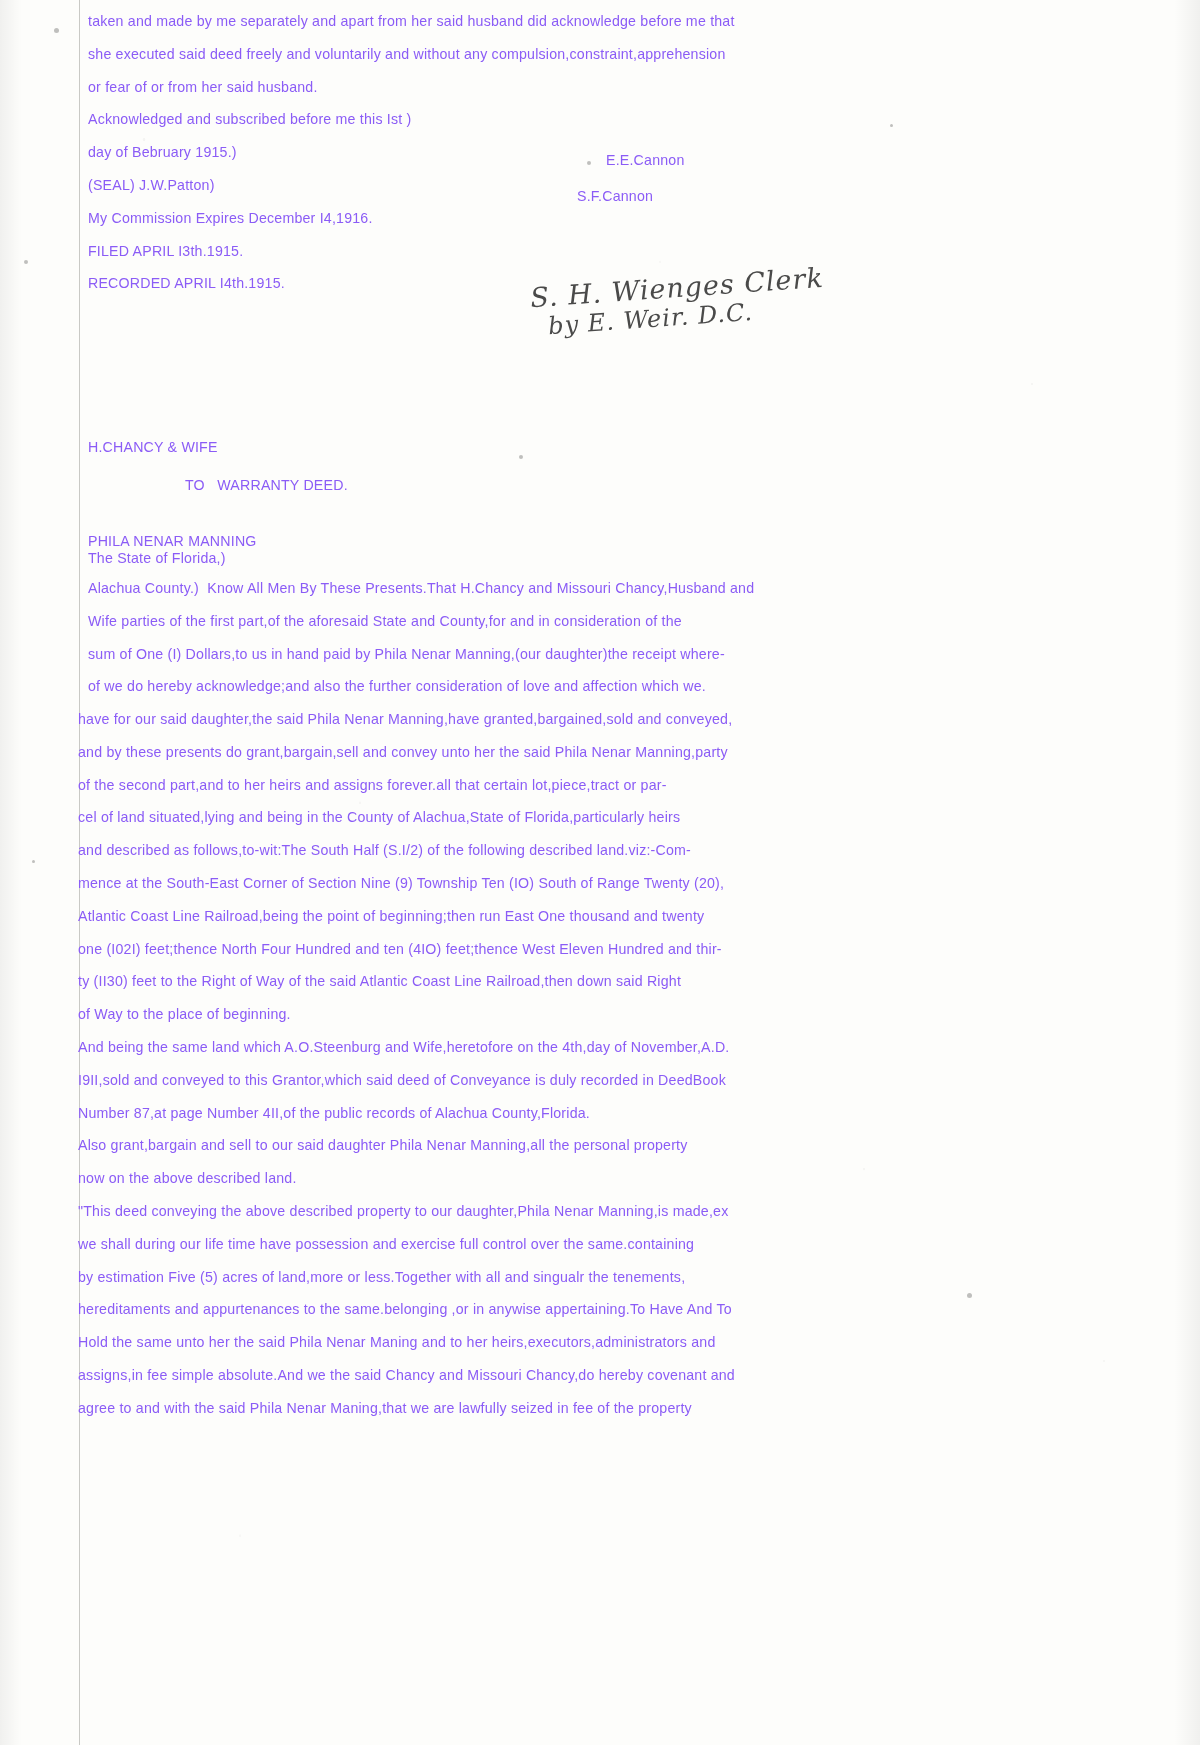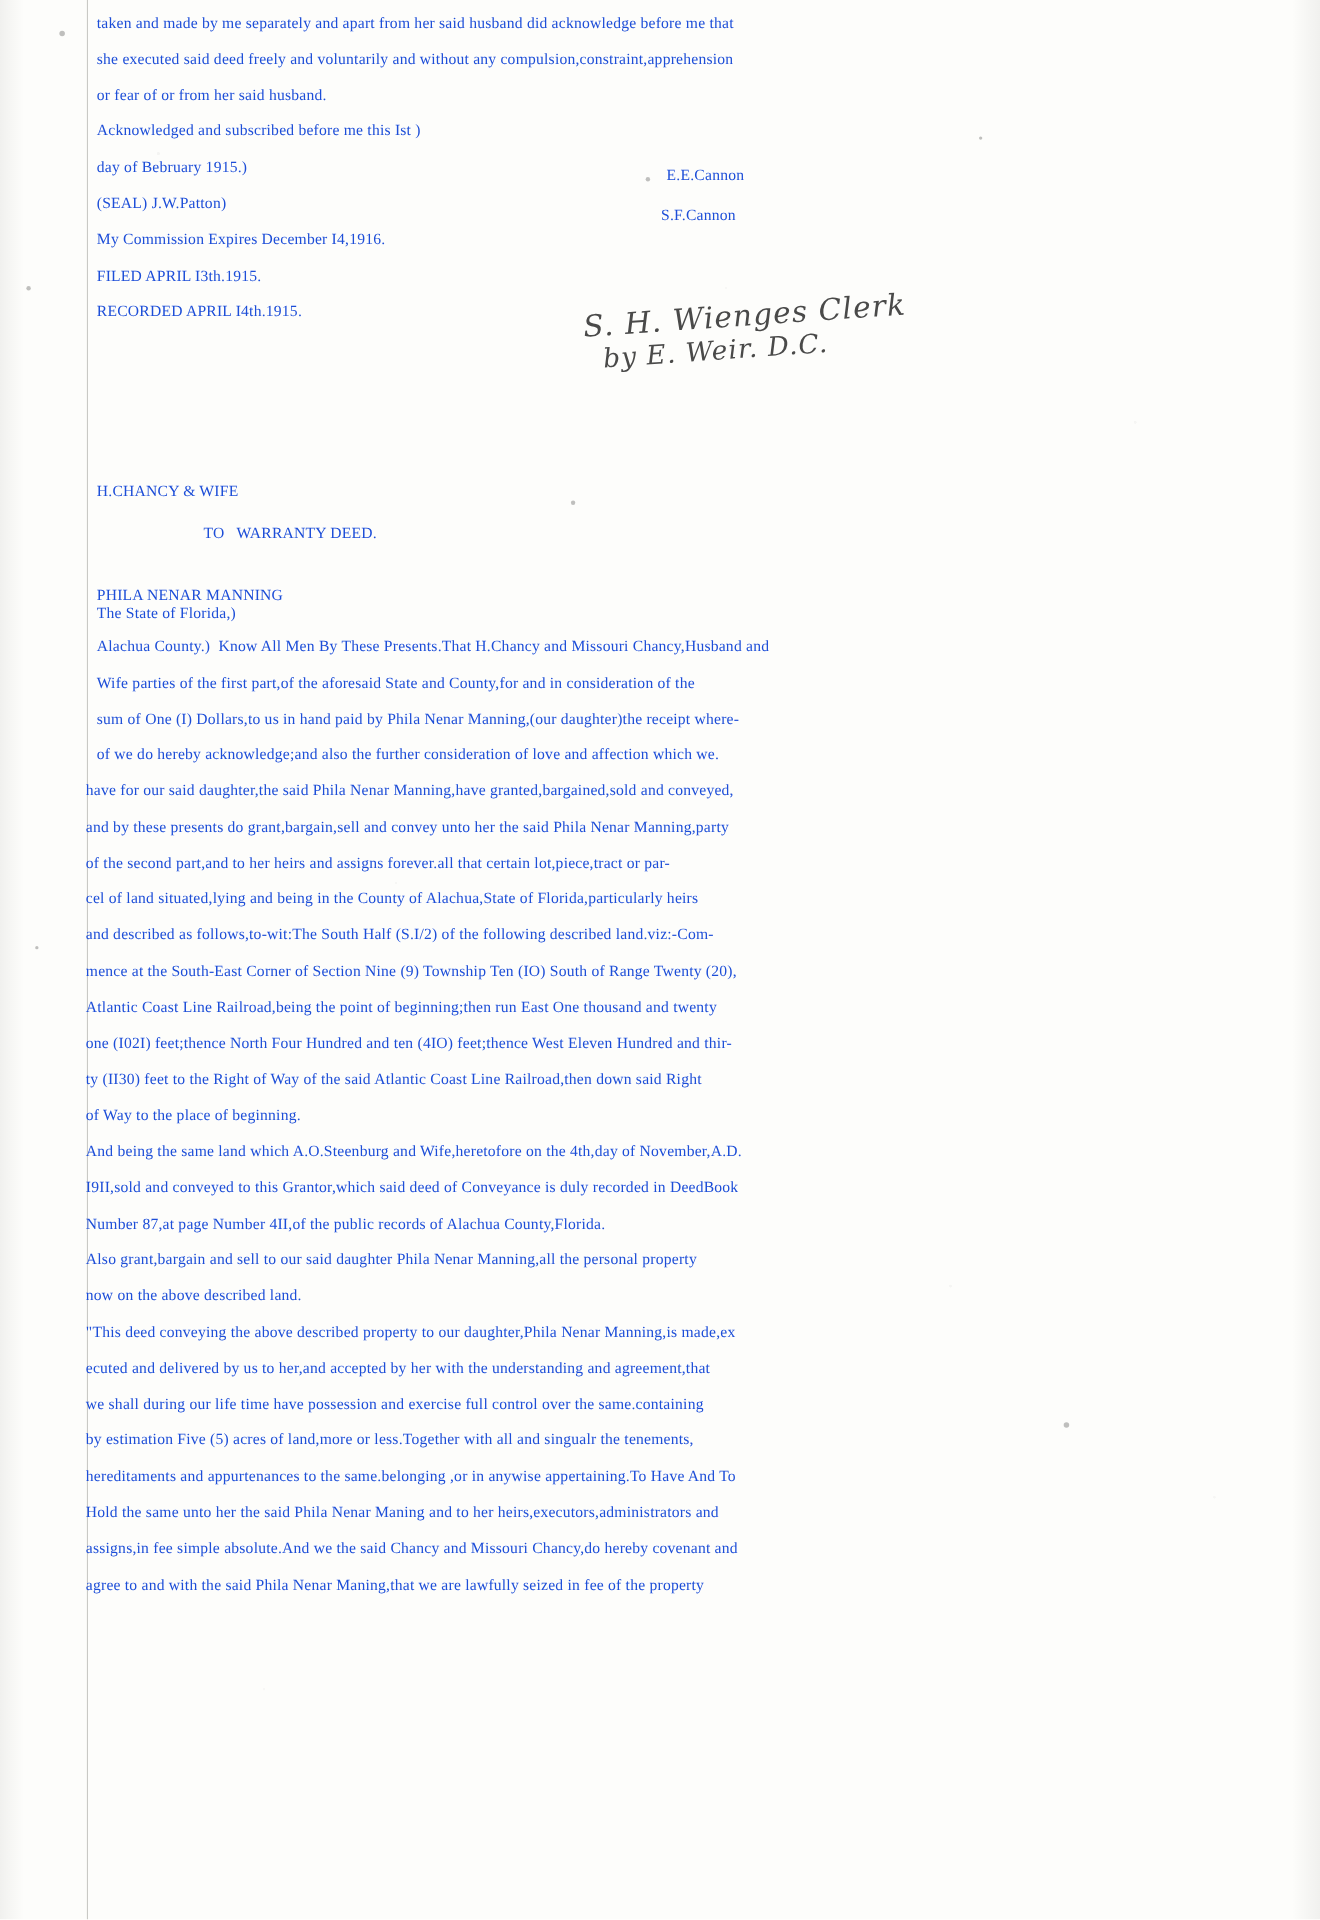--- a/index.html
+++ b/index.html
@@ -61,24 +61,24 @@
   .left-shade {
     position: absolute;
     left: 0; top: 0;
     width: 22px; height: 1745px;
     background: linear-gradient(to left, rgba(0,0,0,0.00), rgba(0,0,0,0.05));
     pointer-events: none;
   }
 
   .typed {
     position: absolute;
-    font-family: Liberation Serif, serif;
+    font-family: Liberation Sans, sans-serif;
     font-size: 14.2px;
     letter-spacing: 0.2px;
-    color: #1d4ed8;
+    color: #8b5cf6;
     white-space: pre;
     line-height: 1;
   }
 
   
   .block {
     position: absolute;
     left: 88px;
     width: 1000px;
   }
@@ -132,21 +132,21 @@
     <span class="typed">or fear of or from her said husband.</span>
     <span class="typed">Acknowledged and subscribed before me this Ist )</span>
     <span class="typed">day of Bebruary 1915.)</span>
     <span class="typed">(SEAL) J.W.Patton)</span>
     <span class="typed">My Commission Expires December I4,1916.</span>
     <span class="typed">FILED APRIL I3th.1915.</span>
     <span class="typed">RECORDED APRIL I4th.1915.</span>
   </div>
 
   <span class="typed" style="left:606px;top:153px;">E.E.Cannon</span>
-  <span class="typed" style="left:601px;top:189px;">S.F.Cannon</span>
+  <span class="typed" style="left:577px;top:189px;">S.F.Cannon</span>
   <div class="speck" style="left:587px;top:161px;width:4px;height:4px;"></div>
 
   <span class="handwriting hw1">S. H. Wienges Clerk</span>
   <span class="handwriting hw2">by E. Weir. D.C.</span>
 
   <span class="typed" style="left:88px;top:440px;">H.CHANCY &amp; WIFE</span>
   <span class="typed" style="left:185px;top:478px;">TO   WARRANTY DEED.</span>
   <span class="typed" style="left:88px;top:534px;">PHILA NENAR MANNING</span>
   <span class="typed" style="left:88px;top:551px;">The State of Florida,)</span>
 
@@ -167,21 +167,20 @@
     <span class="typed">Atlantic Coast Line Railroad,being the point of beginning;then run East One thousand and twenty</span>
     <span class="typed">one (I02I) feet;thence North Four Hundred and ten (4IO) feet;thence West Eleven Hundred and thir-</span>
     <span class="typed">ty (II30) feet to the Right of Way of the said Atlantic Coast Line Railroad,then down said Right</span>
     <span class="typed">of Way to the place of beginning.</span>
     <span class="typed">And being the same land which A.O.Steenburg and Wife,heretofore on the 4th,day of November,A.D.</span>
     <span class="typed">I9II,sold and conveyed to this Grantor,which said deed of Conveyance is duly recorded in DeedBook</span>
     <span class="typed">Number 87,at page Number 4II,of the public records of Alachua County,Florida.</span>
     <span class="typed">Also grant,bargain and sell to our said daughter Phila Nenar Manning,all the personal property</span>
     <span class="typed">now on the above described land.</span>
     <span class="typed">"This deed conveying the above described property to our daughter,Phila Nenar Manning,is made,ex</span>
-    <span class="typed">ecuted and delivered by us to her,and accepted by her with the understanding and agreement,that</span>
     <span class="typed">we shall during our life time have possession and exercise full control over the same.containing</span>
     <span class="typed">by estimation Five (5) acres of land,more or less.Together with all and singualr the tenements,</span>
     <span class="typed">hereditaments and appurtenances to the same.belonging ,or in anywise appertaining.To Have And To</span>
     <span class="typed">Hold the same unto her the said Phila Nenar Maning and to her heirs,executors,administrators and</span>
     <span class="typed">assigns,in fee simple absolute.And we the said Chancy and Missouri Chancy,do hereby covenant and</span>
     <span class="typed">agree to and with the said Phila Nenar Maning,that we are lawfully seized in fee of the property</span>
   </div>
 </div>
 
 </body></html>

